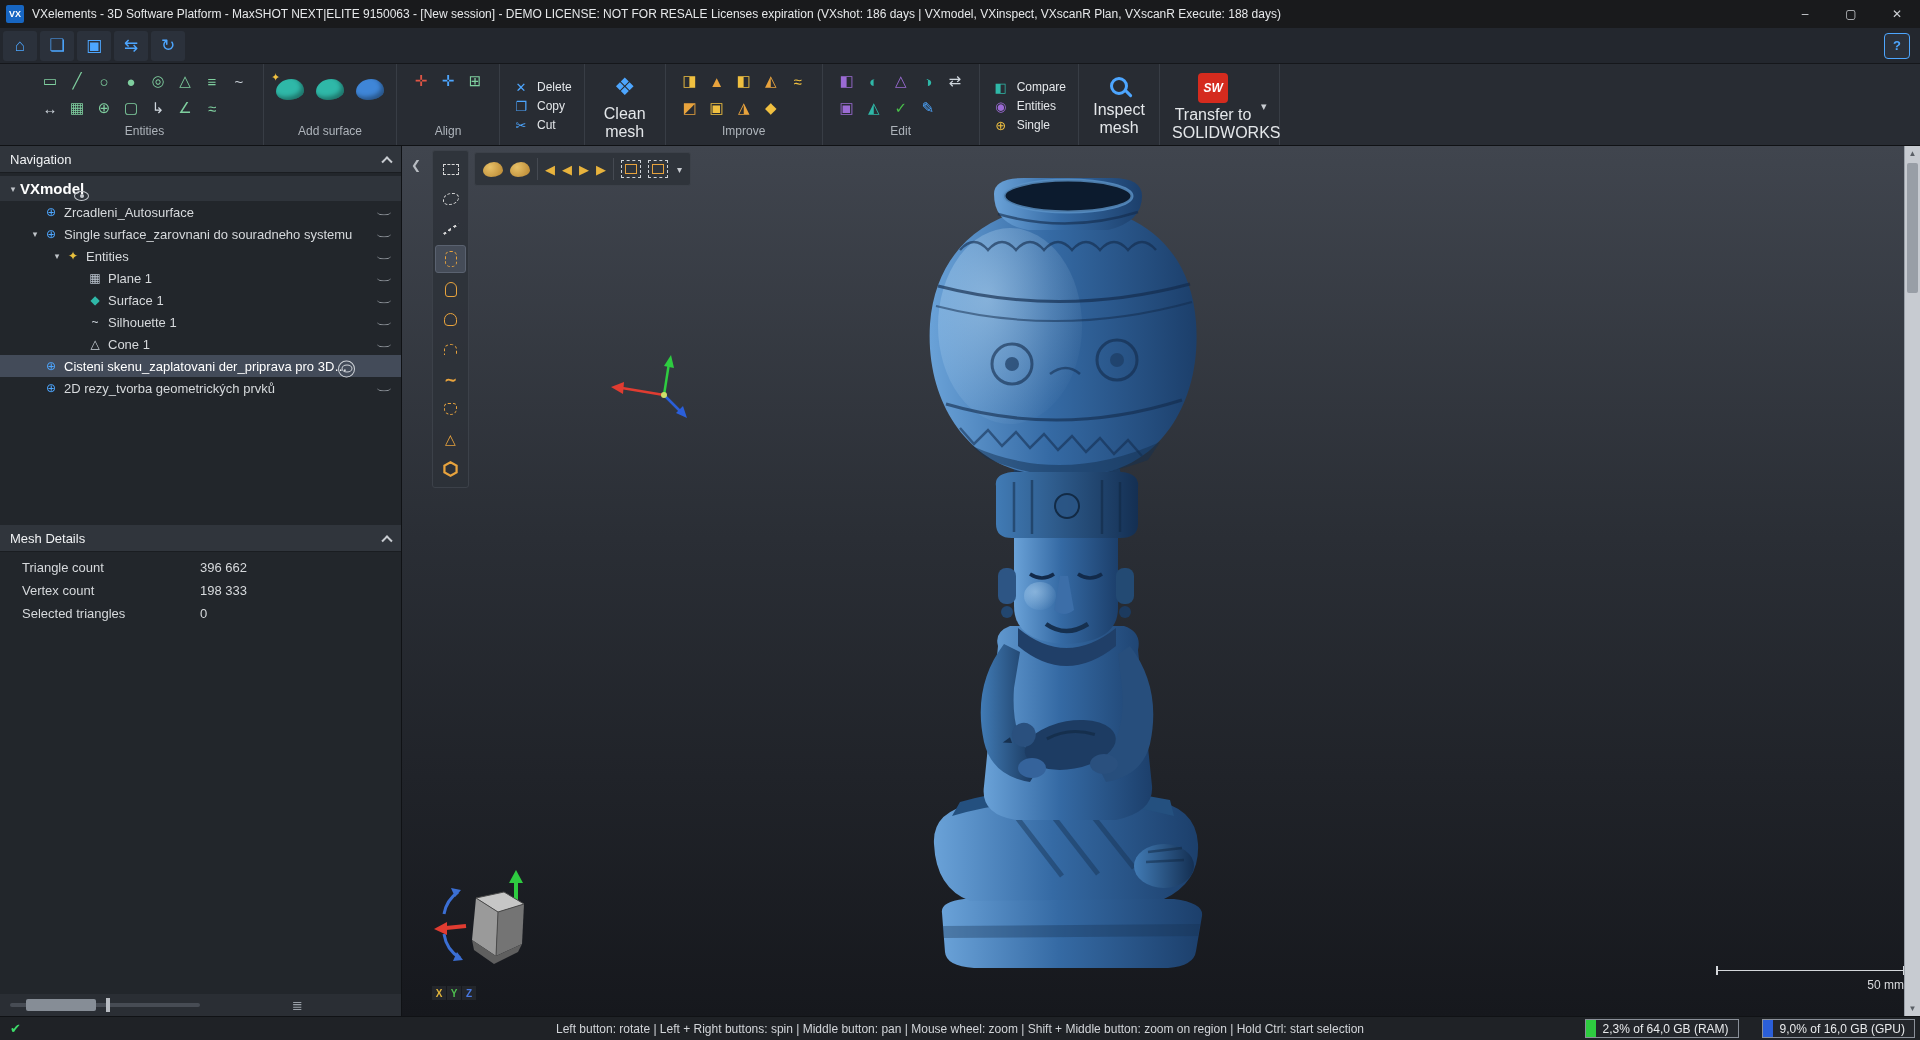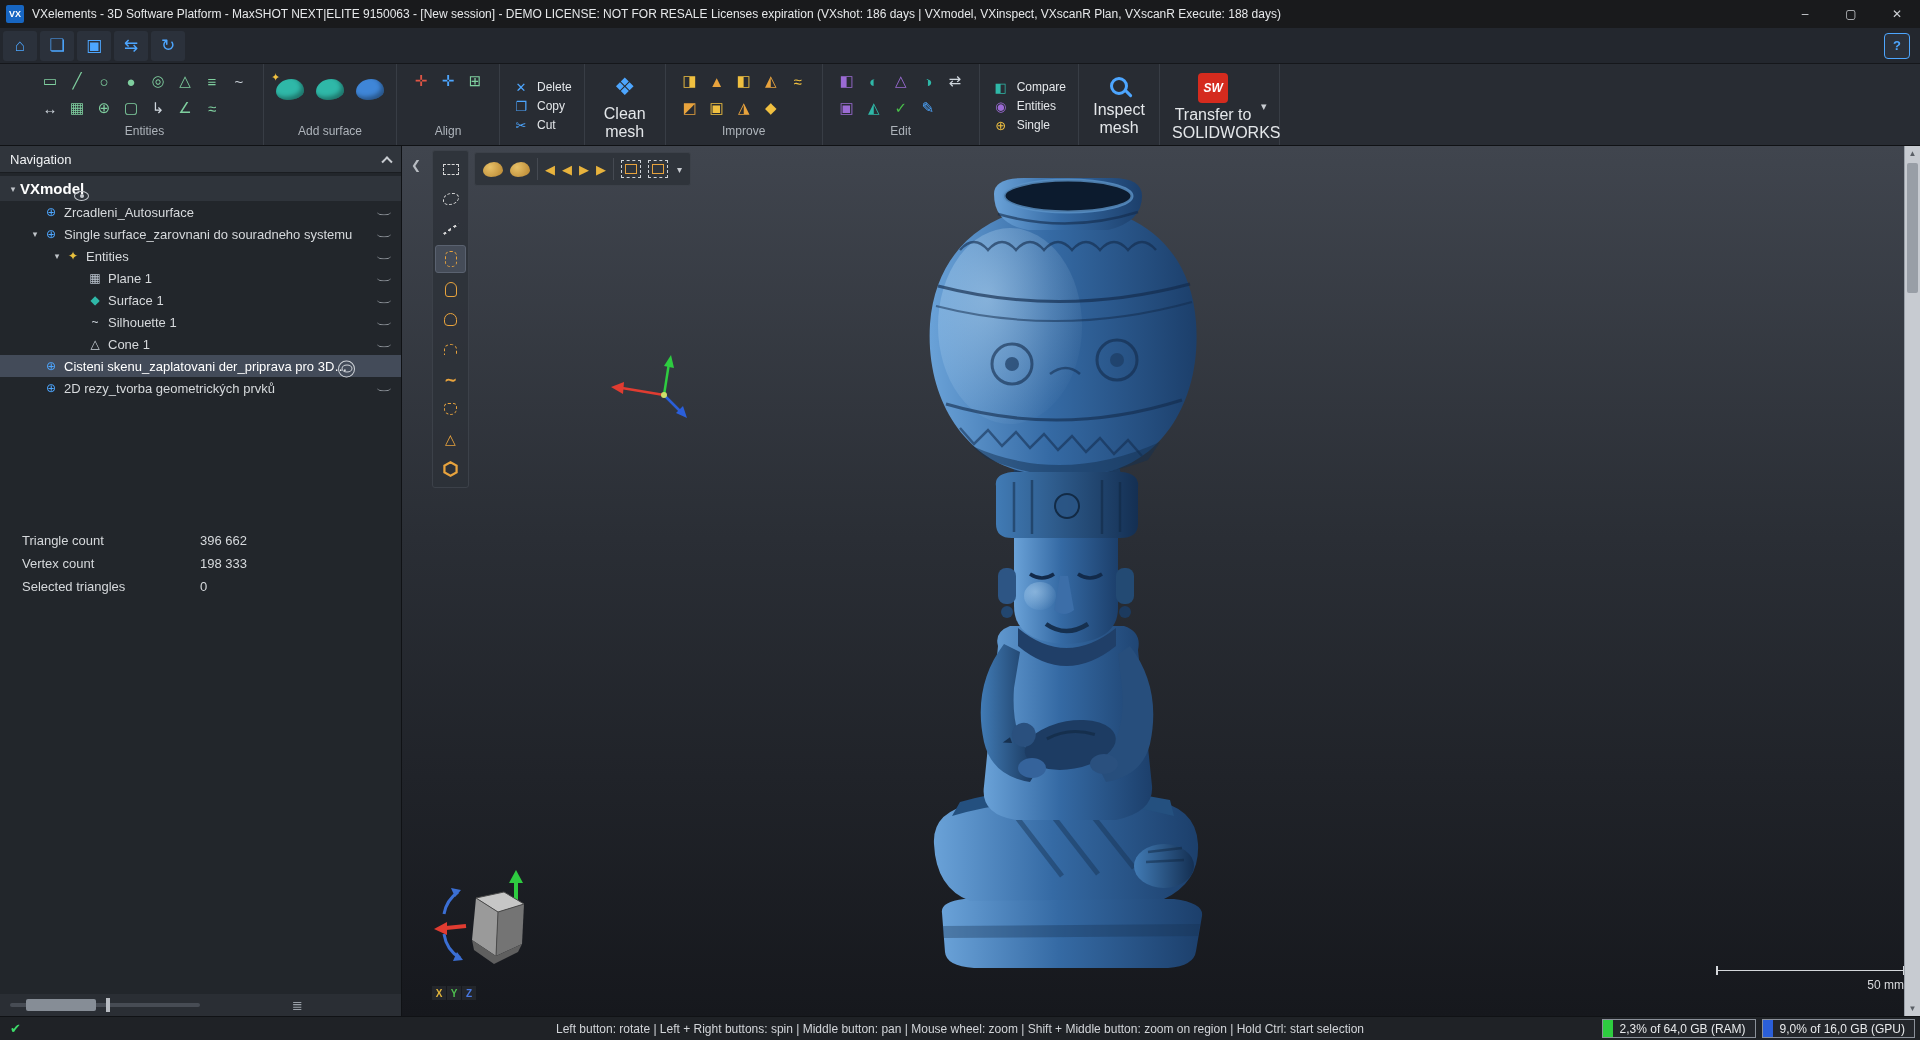--- a/index.html
+++ b/index.html
@@ -112,21 +112,21 @@
   
   .vscroll{width:16px;background:#c7cbd1;display:flex;flex-direction:column;align-items:center;border-left:1px solid #9aa0a8;flex:0 0 auto;}
   .vs-arrow{height:15px;color:#5a5f66;font-size:8px;display:flex;align-items:center;justify-content:center;width:100%;}
   .vs-track{flex:1;width:100%;position:relative;}
   .vs-thumb{position:absolute;top:2px;left:2px;right:2px;height:130px;background:#989ea6;border-radius:2px;}
 
   
   .statusbar{height:24px;background:#1f2226;display:flex;align-items:center;font-size:12px;color:#d2d5d9;border-top:1px solid #101215;flex:0 0 auto;position:relative;}
   .sb-check{color:#3ddc6a;margin:0 10px;font-size:13px;}
   .sb-hints{position:absolute;left:50%;transform:translateX(-50%);white-space:nowrap;}
-  .sb-right{margin-left:auto;display:flex;gap:6px;margin-right:5px;}
+  .sb-right{margin-left:auto;display:flex;gap:23px;margin-right:5px;}
   .sb-box{display:flex;align-items:center;border:1px solid #8a9099;height:19px;padding-right:9px;gap:7px;font-size:12px;color:#e8eaec;background:#23262b;}
   .sb-box .blk{width:10px;height:17px;flex:0 0 auto;}
 </style>
 </head>
 <body>
 
 <div class="app">
 
   <div class="titlebar">
     <span class="vx-logo">VX</span>
@@ -346,20 +346,24 @@
             <span class="tr-label">Cisteni skenu_zaplatovani der_priprava pro 3D tisk</span>
             <span class="eye eye-ring"></span>
           </div>
           <div class="tree-row" style="padding-left: 28px;">
             <span class="tr-chev"></span>
             <span class="tr-icon" style="color: rgb(77, 166, 255);">⊕</span>
             <span class="tr-label">2D rezy_tvorba geometrických prvků</span>
             <span class="eye eye-closed"></span>
           </div>
         </div>
+      <div class="panel-header">
+        <span>Mesh Details</span>
+        <span class="chev-up"></span>
+      </div>
       <div class="details-rows">
           <div class="details-row">
             <span class="dl">Triangle count</span>
             <span class="dv">396 662</span>
           </div>
           <div class="details-row">
             <span class="dl">Vertex count</span>
             <span class="dv">198 333</span>
           </div>
           <div class="details-row">

